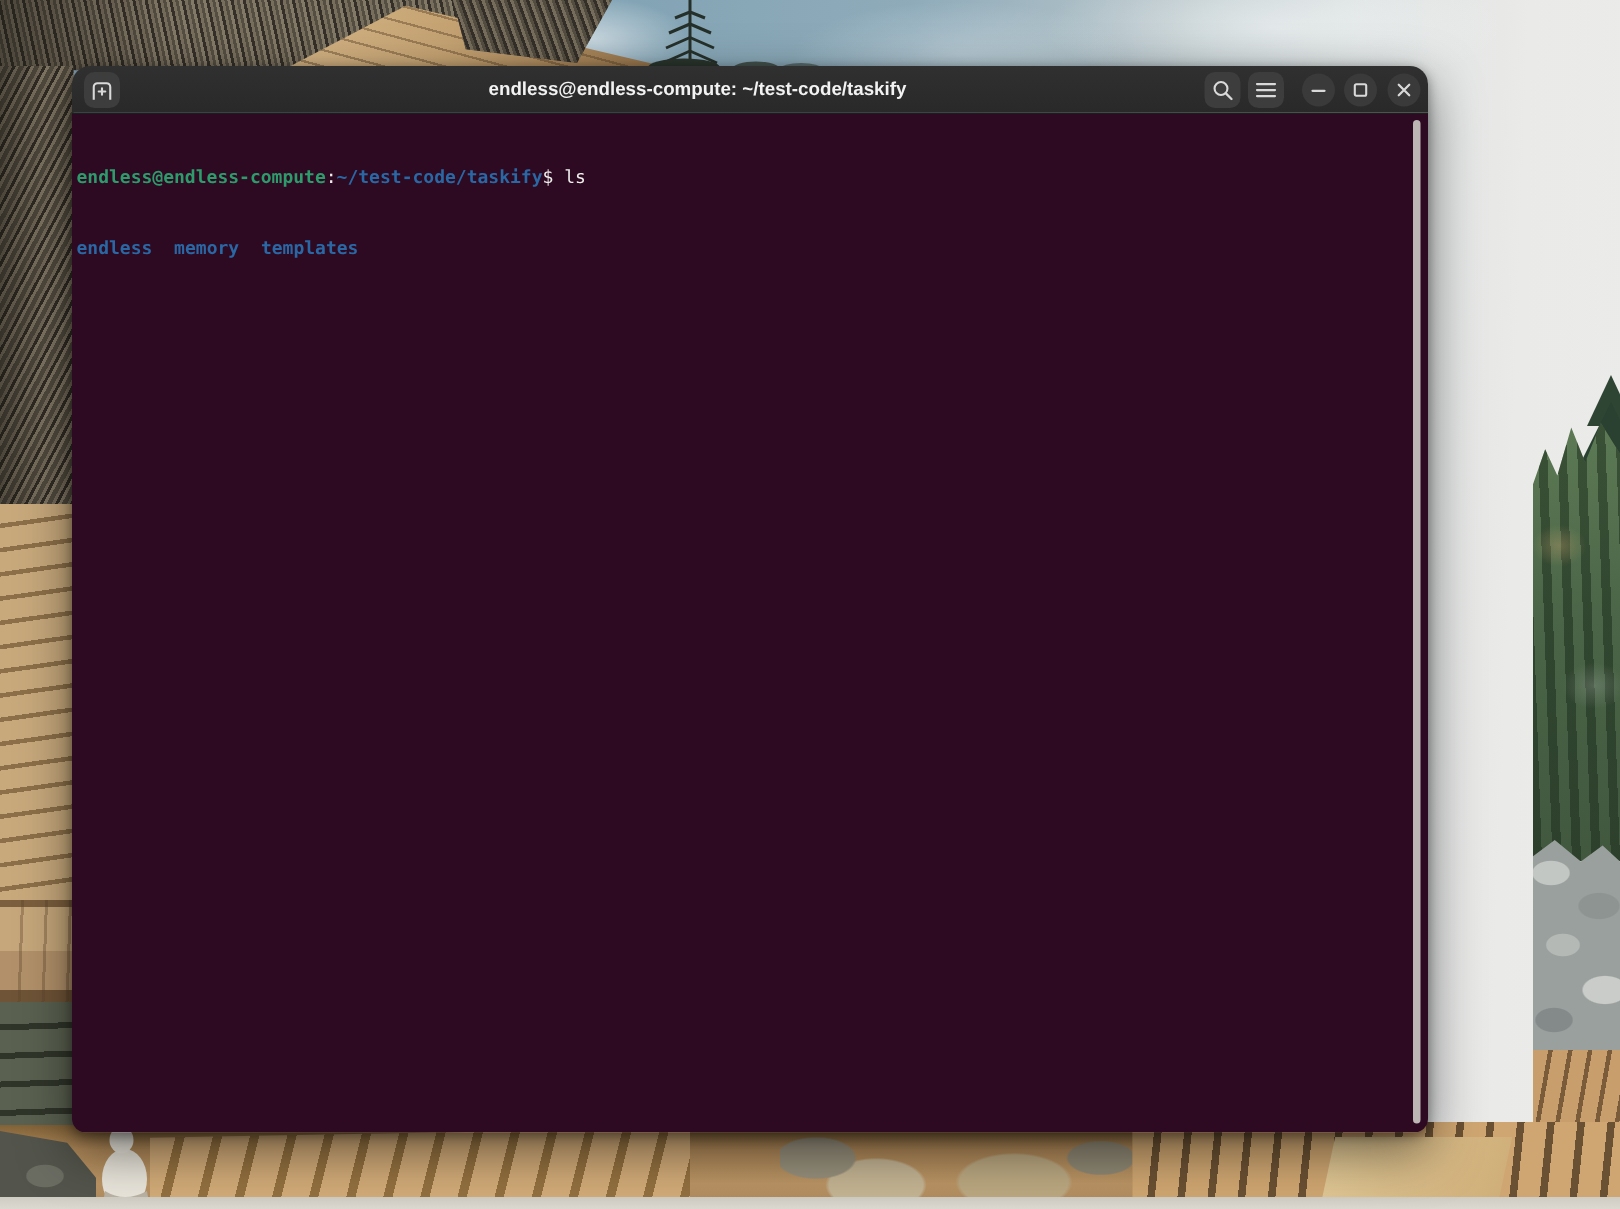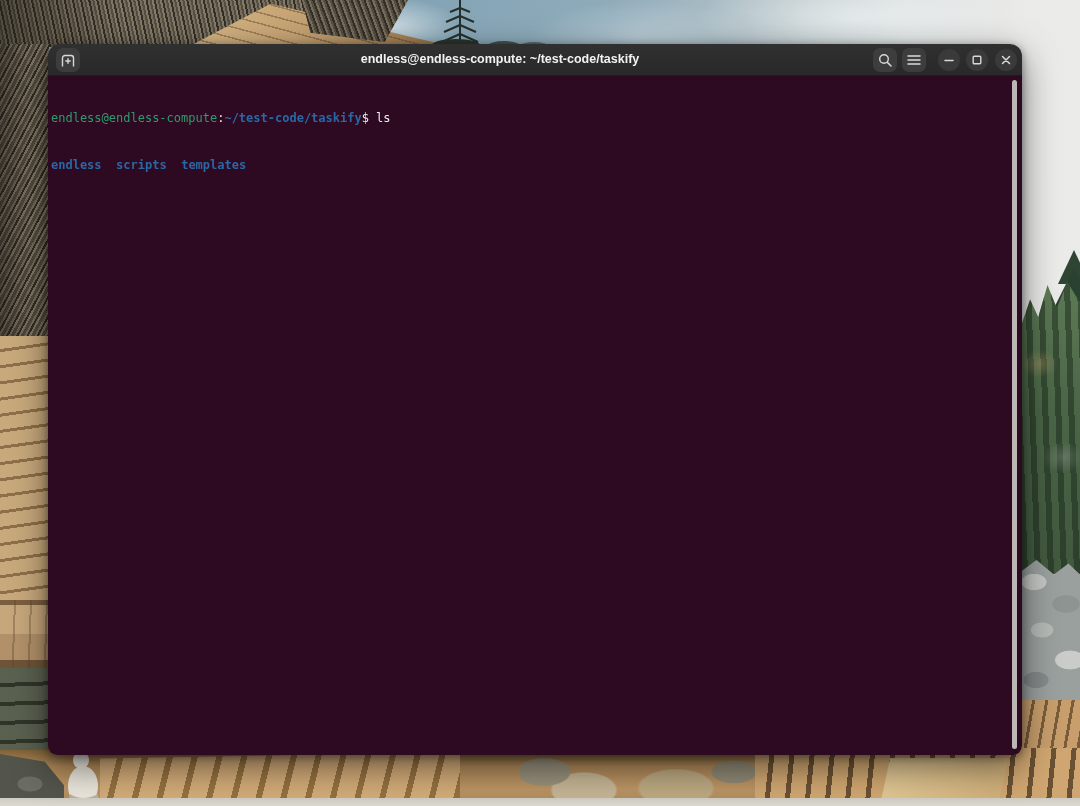--- a/index.html
+++ b/index.html
@@ -133,21 +133,21 @@
   }
   .white-bird-svg{left:56px;top:750px;width:56px;height:56px;}
   .fir-top-svg{left:426px;top:0;width:132px;height:47px;}
   .bottom-band{
     left:0;top:798px;width:100%;height:8px;
     background:linear-gradient(180deg,#cfccc4,#dcd9d1);
   }
 
   
   .window{
-    position:absolute;left:48px;top:44px;width:974px;height:711px;
+    position:absolute;left:48px;top:44px;width:904px;height:711px;
     border-radius:12px 12px 9px 9px;
     box-shadow:0 12px 34px rgba(0,0,0,.5),0 2px 8px rgba(0,0,0,.4);
     overflow:hidden;
   }
   .titlebar{
     position:relative;height:32px;
     background:linear-gradient(180deg,var(--win-titlebar,#303030),#292929);
     border-bottom:1px solid #1d1d1d;
     box-sizing:border-box;
   }
@@ -173,21 +173,21 @@
 
   .terminal{
     position:absolute;top:32px;left:0;right:0;bottom:0;
     background:var(--term-background,#2d0a21);
     font-family:"DejaVu Sans Mono",monospace;
     font-size:12px;line-height:15.5px;
     padding:4px 14px 0 3px;
     white-space:pre;
     cursor:text;
   }
-  .t-user{color:var(--term-prompt-user,#2e9b6d);font-weight:normal;}
+  .t-user{color:var(--term-prompt-user,#2e9b6d);font-weight:bold;}
   .t-sep{color:var(--term-text,#eeeeec);}
   .t-path{color:var(--term-prompt-path,#2a67a5);font-weight:bold;}
   .t-sym{color:var(--term-text,#eeeeec);}
   .t-cmd{color:var(--term-text,#eeeeec);padding-left:7.2px;margin-top:16px;}
   .dir{color:var(--term-prompt-path,#2a67a5);font-weight:bold;margin-right:14.5px;}
   .cursor{
     display:inline-block;width:7.2px;height:14px;
     background:var(--term-cursor,#e9e5e2);
     vertical-align:-2px;margin-left:7.2px;
   }
@@ -274,17 +274,17 @@
     </button>
     <button class="tb-btn circle btn-close">
       <svg width="12" height="12" viewBox="0 0 12 12">
         <path d="M2.5 2.5 L9.5 9.5 M9.5 2.5 L2.5 9.5" stroke="#d9d9d9" stroke-width="1.5" stroke-linecap="round"></path>
       </svg>
     </button>
   </div>
 
   <div class="terminal">
     <div class="t-line"><span class="t-user">endless@endless-compute</span><span class="t-sep">:</span><span class="t-path">~/test-code/taskify</span><span class="t-sym">$</span><span class="t-cmd">ls</span></div>
-    <div class="t-line"><span><span class="dir">endless</span><span class="dir">scripts</span><span class="dir">templates</span></span></div>
+    <div class="t-line"><span><span class="dir">endless</span><span class="dir">memory</span><span class="dir">templates</span></span></div>
   </div>
 
   <div class="scroll-thumb"></div>
 </div>
 
 </body></html>

